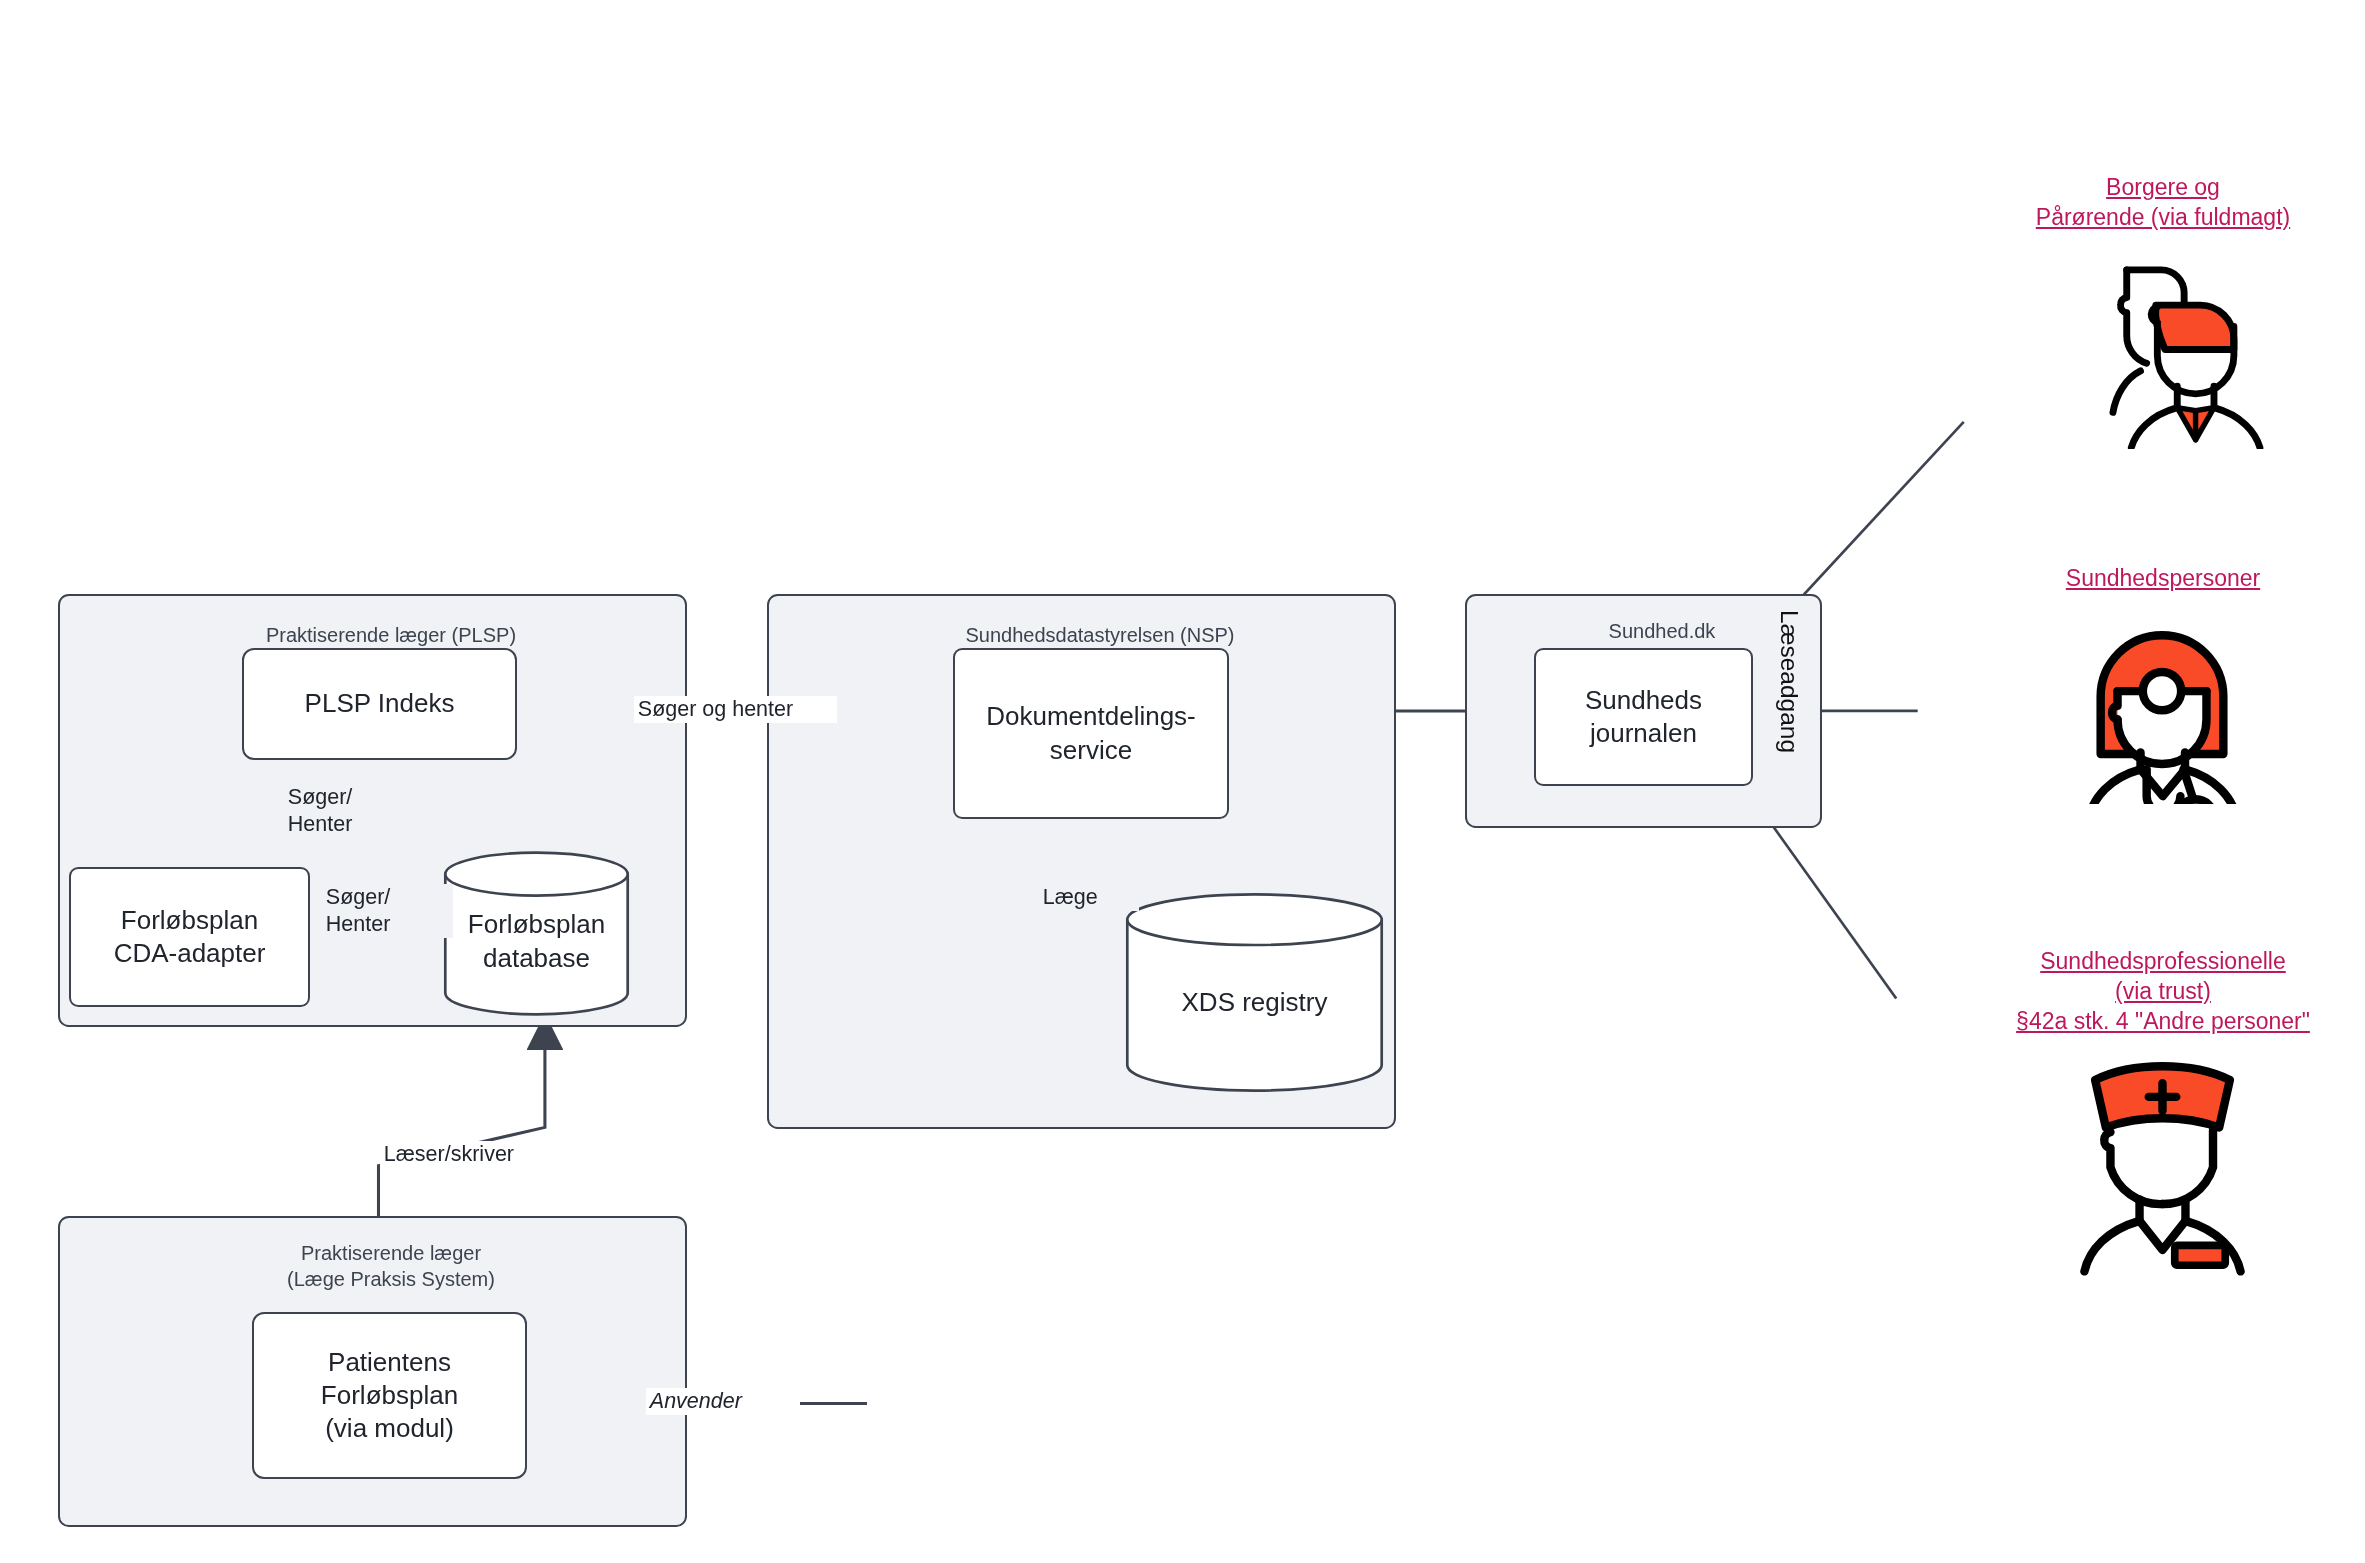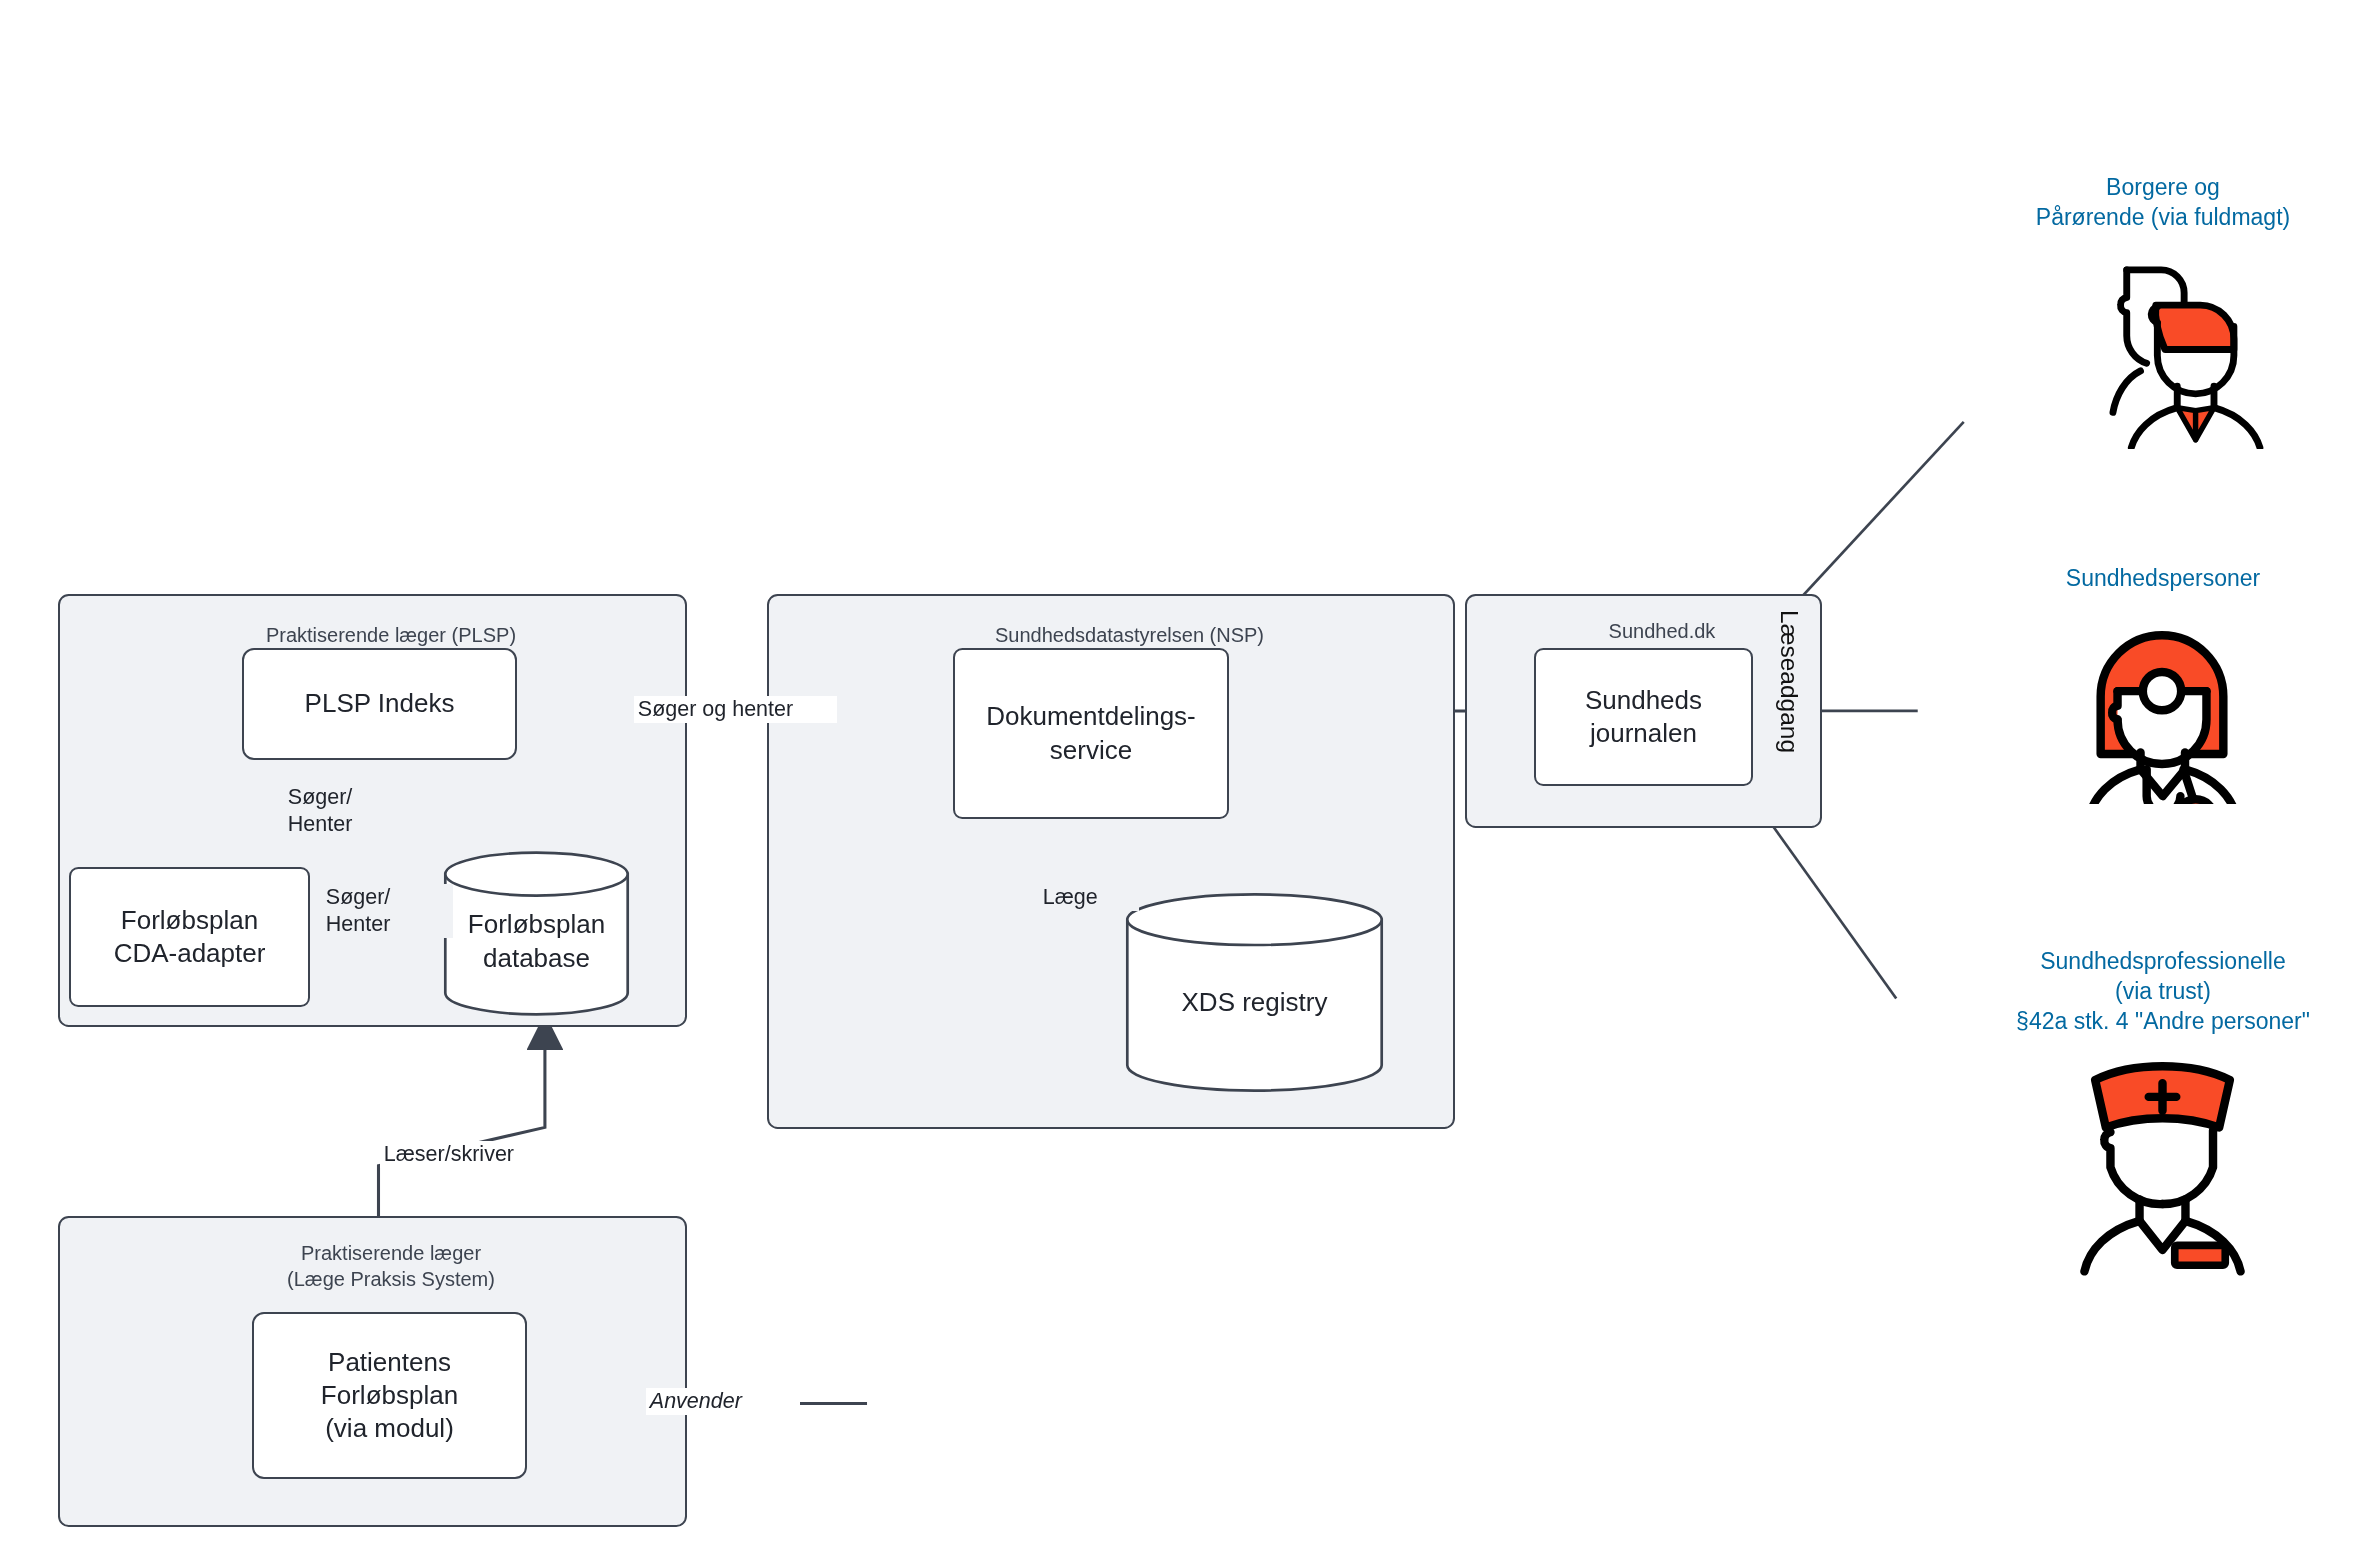--- a/index.html
+++ b/index.html
@@ -18,22 +18,22 @@
   .cyl-label{position:absolute;left:0;right:0;text-align:center;color:#20242c;font-size:26px;line-height:1.3;white-space:pre-line;}
 
   .edge-label{position:absolute;color:#20242c;font-size:21.5px;line-height:1.25;white-space:pre-line;
               background:#ffffff;padding:0 3.8px;text-align:left;}
   .edge-label.on-grey{background:#f0f2f5;}
 
   .vlabel{position:absolute;color:#111111;font-size:24.5px;white-space:nowrap;
           transform-origin:left top;transform:rotate(90deg);}
 
   .actor{position:absolute;}
-  .actor-caption{position:absolute;left:0;right:0;text-align:center;color:#0369a1;
-                 font-size:23px;line-height:1.3;white-space:pre-line;}
+  .actor-caption{position:absolute;left:0;right:0;text-align:center;color:#be185d;
+                 font-size:23px;line-height:1.3;white-space:pre-line;text-decoration:underline;}
 </style>
 </head>
 <body>
 
 <div id="stage">
 
   <svg id="wires" viewBox="0 0 3084 2038">
     <defs>
       <marker id="ah" viewBox="0 0 12 12" refX="11" refY="6" markerWidth="12" markerHeight="12" orient="auto-start-reverse">
         <path d="M0 0 L12 6 L0 12 z" fill="#3d4450"></path>
@@ -79,21 +79,21 @@
 
   <div class="cyl" style="left:443px;top:851px;width:187px;height:165px;">
     <svg width="187" height="165" viewBox="0 0 244 215">
       <path d="M3 30 L3 185 A 119 28 0 0 0 241 185 L241 30 Z" fill="#ffffff" stroke="#3d4450" stroke-width="3.5"></path>
       <ellipse cx="122" cy="30" rx="119" ry="28" fill="#ffffff" stroke="#3d4450" stroke-width="3.5"></ellipse>
     </svg>
     <div class="cyl-label" style="top:57px;">Forløbsplan
 database</div>
   </div>
 
-  <div class="group" style="left:767px;top:594px;width:688px;height:535px;">
+  <div class="group" style="left:767px;top:594px;width:629px;height:535px;">
     <div class="group-title" style="top:27px;">Sundhedsdatastyrelsen (NSP)</div>
   </div>
 
   <div class="node" style="left:953px;top:648px;width:276px;height:171px;">Dokumentdelings-
 service</div>
 
   <div class="cyl" style="left:1125px;top:892px;width:259px;height:201px;">
     <svg width="259" height="201" viewBox="0 0 338 262">
       <path d="M3 36 L3 226 A 166 33 0 0 0 335 226 L335 36 Z" fill="#ffffff" stroke="#3d4450" stroke-width="3.5"></path>
       <ellipse cx="169" cy="36" rx="166" ry="33" fill="#ffffff" stroke="#3d4450" stroke-width="3.5"></ellipse>

